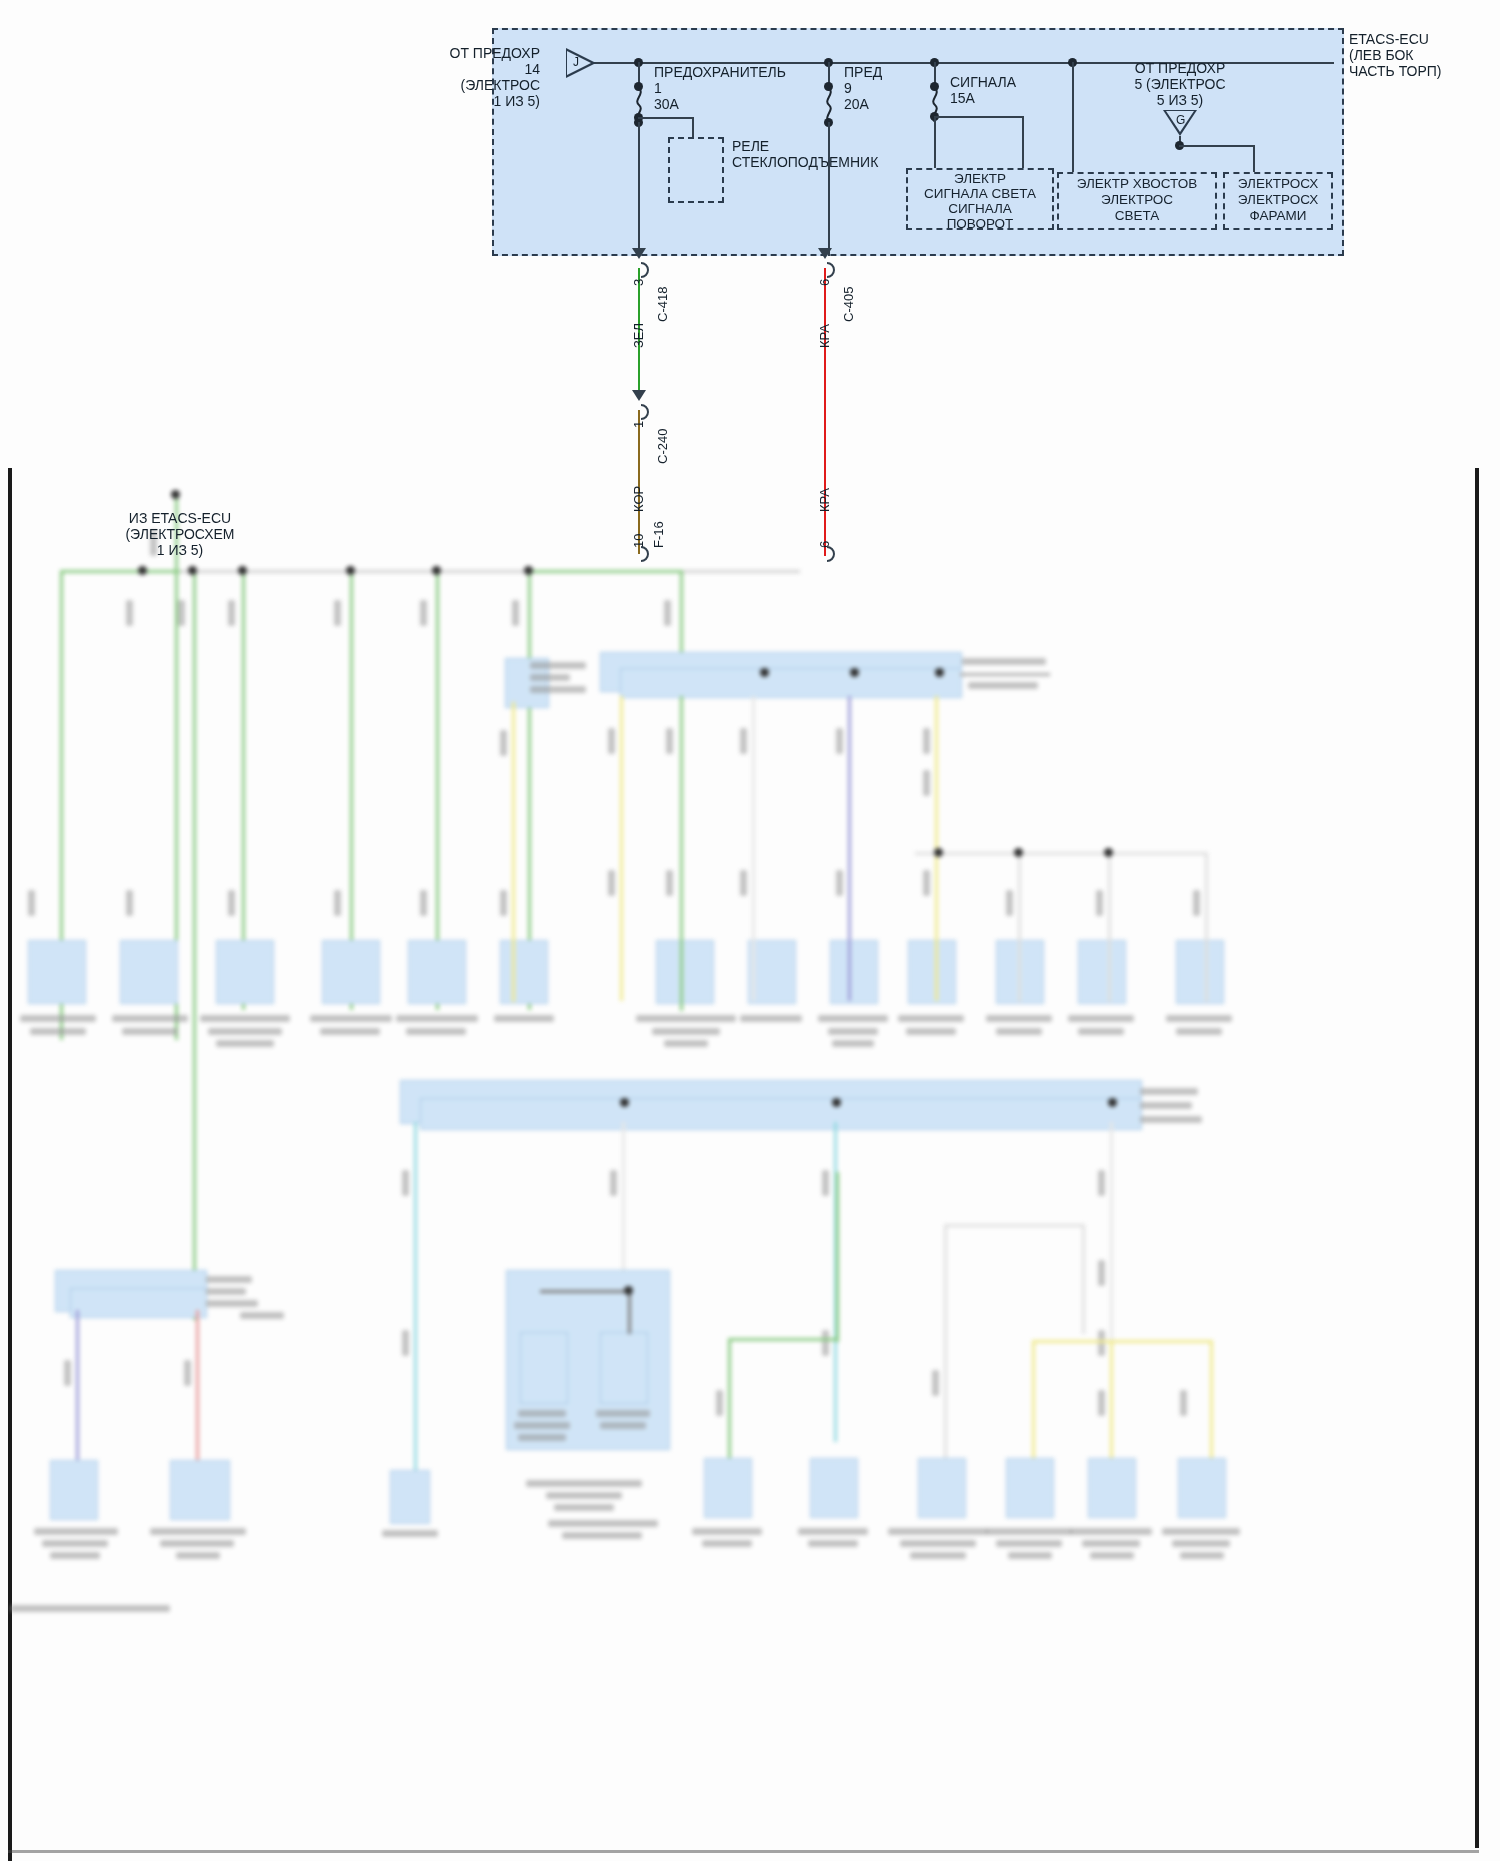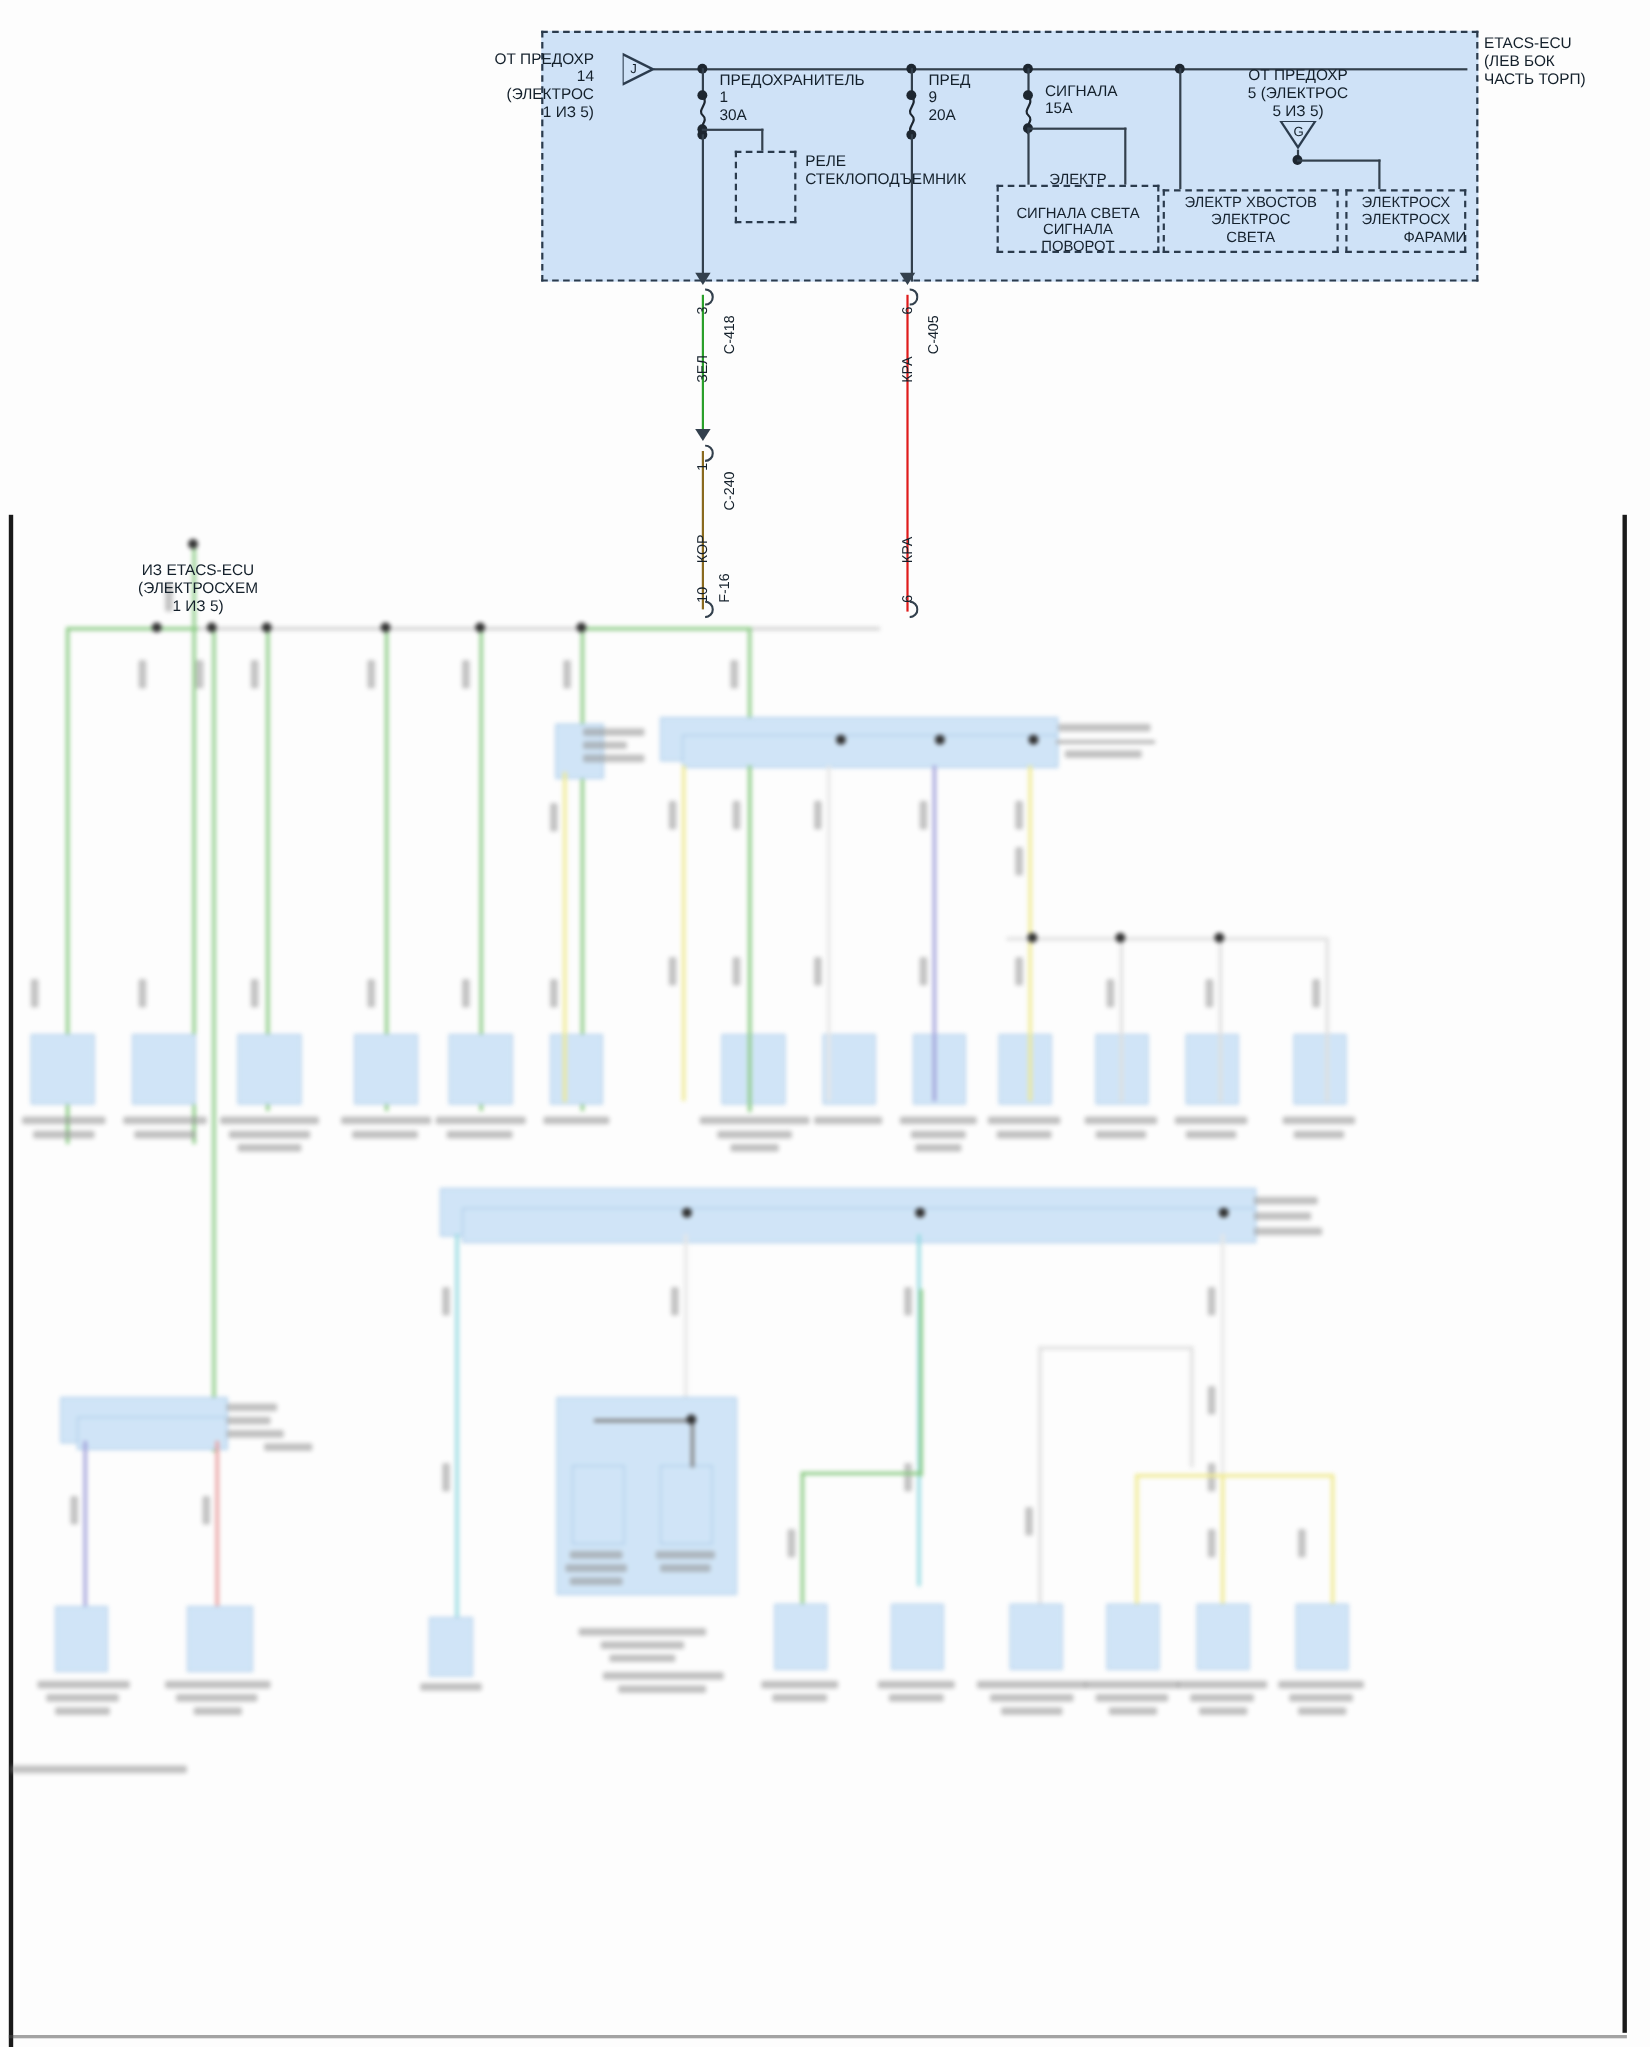--- a/index.html
+++ b/index.html
@@ -390,21 +390,21 @@
 </svg>
 <div class="node" style="left:930px;top:112px;"></div>
 <div class="lbl" style="left:950px;top:74px;">СИГНАЛА</div>
 <div class="lbl" style="left:950px;top:90px;">15A</div>
 
 <div class="wire v" style="left:934px;top:116px;height:52px;"></div>
 <div class="wire h" style="left:934px;top:116px;width:90px;"></div>
 <div class="wire v" style="left:1022px;top:116px;height:52px;"></div>
 
 <div class="dbox" style="left:906px;top:168px;width:148px;height:62px;"></div>
-<div class="dbox-lbl" style="left:906px;top:155px;width:148px;">ЭЛЕКТР</div>
+<div class="dbox-lbl" style="left:906px;top:171px;width:148px;">ЭЛЕКТР</div>
 <div class="dbox-lbl" style="left:906px;top:186px;width:148px;">СИГНАЛА СВЕТА</div>
 <div class="dbox-lbl" style="left:906px;top:201px;width:148px;">СИГНАЛА</div>
 <div class="dbox-lbl" style="left:906px;top:216px;width:148px;">ПОВОРОТ</div>
 
 <div class="node" style="left:1068px;top:58px;"></div>
 <div class="wire v" style="left:1072px;top:62px;height:110px;"></div>
 
 <div class="lbl c" style="left:1090px;top:60px;width:180px;">ОТ ПРЕДОХР</div>
 <div class="lbl c" style="left:1090px;top:76px;width:180px;">5 (ЭЛЕКТРОС</div>
 <div class="lbl c" style="left:1090px;top:92px;width:180px;">5 ИЗ 5)</div>
@@ -419,21 +419,21 @@
 <div class="wire v" style="left:1253px;top:145px;height:27px;"></div>
 
 <div class="dbox" style="left:1057px;top:172px;width:160px;height:58px;"></div>
 <div class="dbox-lbl" style="left:1057px;top:176px;width:160px;">ЭЛЕКТР ХВОСТОВ</div>
 <div class="dbox-lbl" style="left:1057px;top:192px;width:160px;">ЭЛЕКТРОС</div>
 <div class="dbox-lbl" style="left:1057px;top:208px;width:160px;">СВЕТА</div>
 
 <div class="dbox" style="left:1223px;top:172px;width:110px;height:58px;"></div>
 <div class="dbox-lbl" style="left:1223px;top:176px;width:110px;">ЭЛЕКТРОСХ</div>
 <div class="dbox-lbl" style="left:1223px;top:192px;width:110px;">ЭЛЕКТРОСХ</div>
-<div class="dbox-lbl" style="left:1223px;top:208px;width:110px;text-align:right;">ФАРАМИ</div>
+<div class="dbox-lbl" style="left:1223px;top:208px;width:110px;">ФАРАМИ</div>
 
 <div class="conn-arrow" style="left:632px;top:248px;"></div>
 <div class="hook" style="left:633px;top:262px;"></div>
 <div class="wire v" style="left:638px;top:268px;height:128px;background:#2aa02a;"></div>
 <div class="vlbl" style="left:632px;top:286px;">3</div>
 <div class="vlbl" style="left:656px;top:322px;">C-418</div>
 <div class="vlbl" style="left:632px;top:348px;">ЗЕЛ</div>
 
 <div class="conn-arrow" style="left:632px;top:390px;"></div>
 <div class="hook" style="left:633px;top:404px;"></div>

